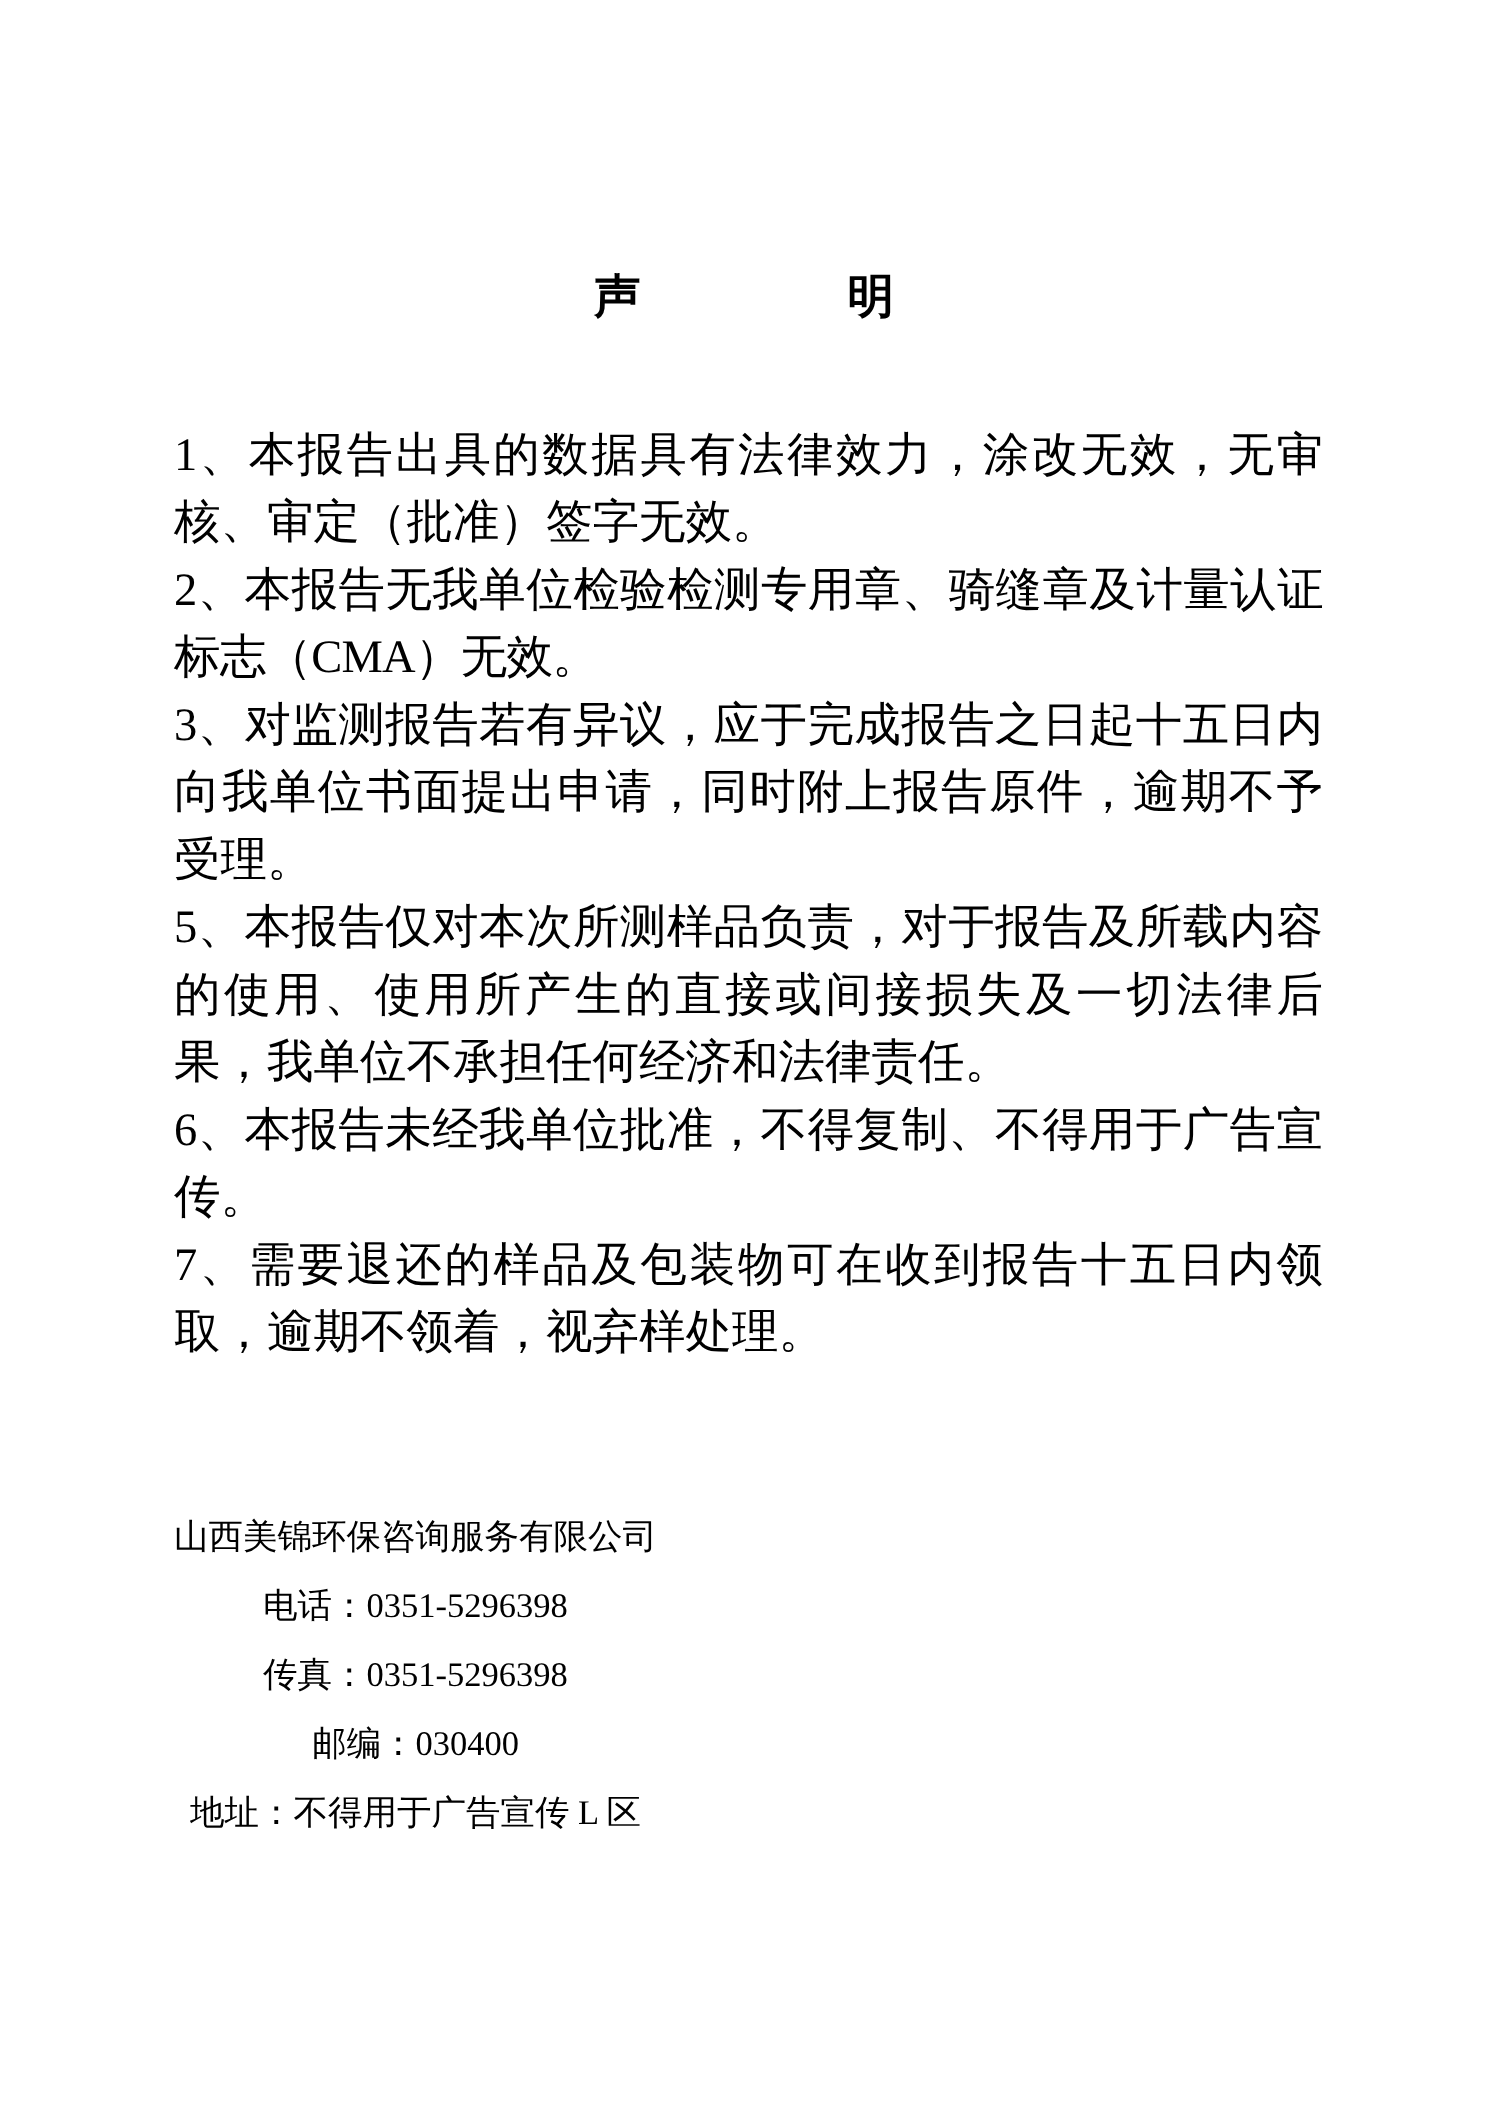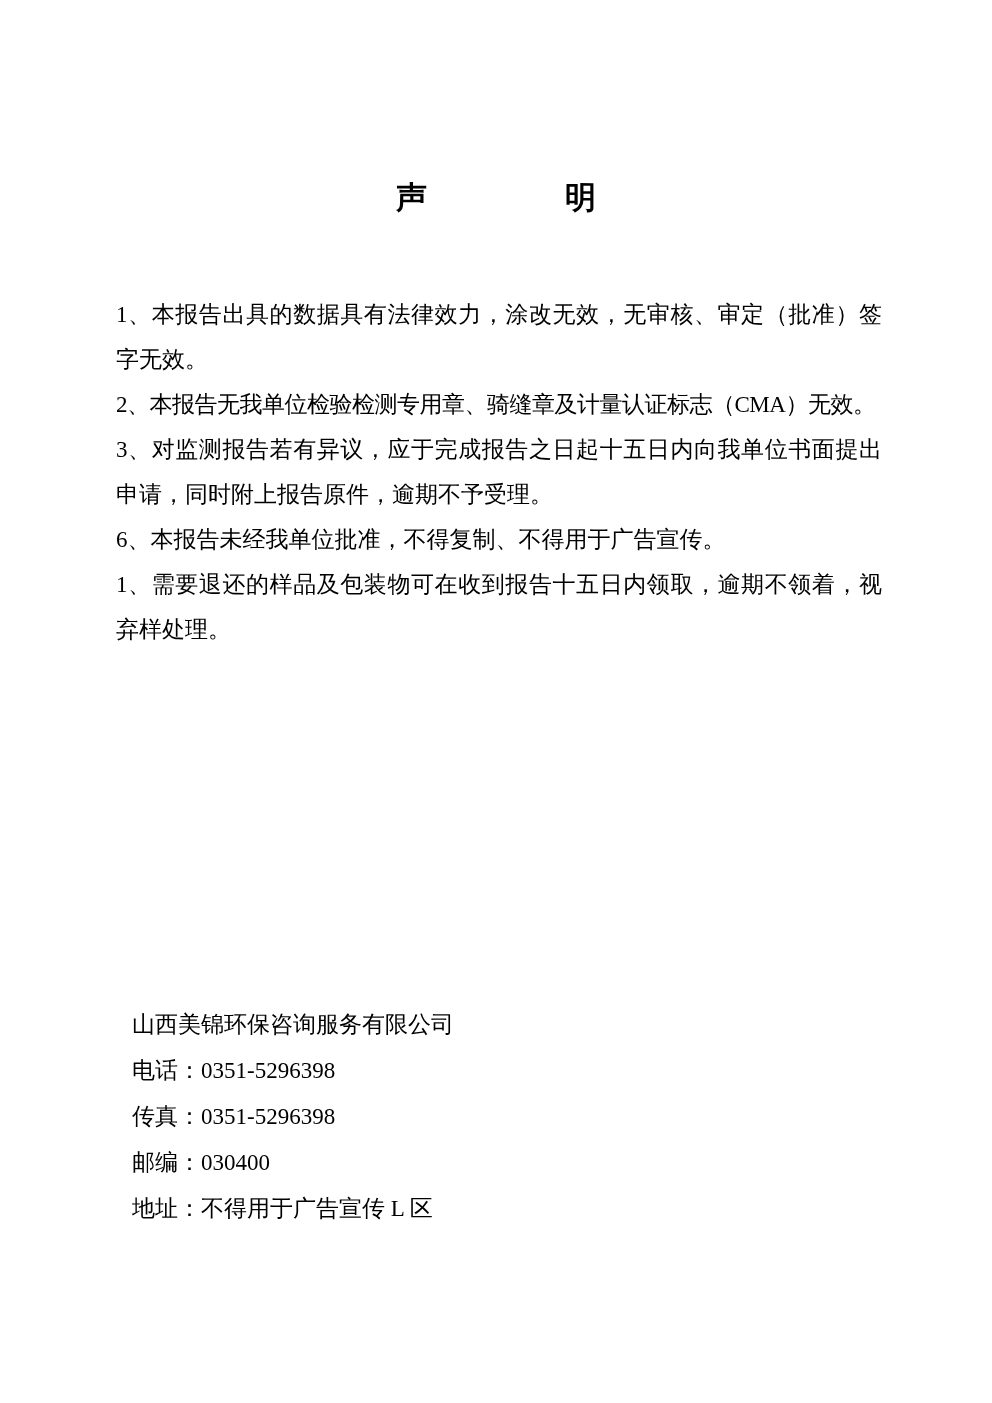--- a/index.html
+++ b/index.html
@@ -24,39 +24,40 @@
     display: flex;
     justify-content: center;
     column-gap: 138px;
     font-size: 31px;
     line-height: 38px;
     font-weight: bold;
   }
   .statements {
     position: absolute;
     left: 116px;
-    top: 292px;
+    top: 280px;
     width: 766px;
-    font-size: 23px;
+    font-size: 31px;
     line-height: 45px;
     text-align: justify;
     text-justify: inter-ideograph;
   }
   .statements p {
     margin: 0;
   }
   .statements p.squeeze {
     letter-spacing: -0.5px;
   }
   .contact {
     position: absolute;
-    left: 132px;
+    left: 116px;
     top: 1002px;
     font-size: 23px;
     line-height: 46px;
+    text-align: center;
   }
   .contact p {
     margin: 0;
   }
   .contact .value {
     font-weight: normal;
   }
   .contact .value.regular {
     font-weight: normal;
   }
@@ -68,22 +69,23 @@
 
   <h1 class="doc-title">
     <span>声</span>
     <span>明</span>
   </h1>
 
   <div class="statements">
     <p>1、本报告出具的数据具有法律效力，涂改无效，无审核、审定（批准）签字无效。</p>
     <p class="squeeze">2、本报告无我单位检验检测专用章、骑缝章及计量认证标志（CMA）无效。</p>
     <p>3、对监测报告若有异议，应于完成报告之日起十五日内向我单位书面提出申请，同时附上报告原件，逾期不予受理。</p>
+    <p>5、本报告仅对本次所测样品负责，对于报告及所载内容的使用、使用所产生的直接或间接损失及一切法律后果，我单位不承担任何经济和法律责任。</p>
     <p>6、本报告未经我单位批准，不得复制、不得用于广告宣传。</p>
-    <p>1、需要退还的样品及包装物可在收到报告十五日内领取，逾期不领着，视弃样处理。</p>
+    <p>7、需要退还的样品及包装物可在收到报告十五日内领取，逾期不领着，视弃样处理。</p>
   </div>
 
   <div class="contact">
     <p>山西美锦环保咨询服务有限公司</p>
     <p><span class="label">电话：</span><span class="value">0351-5296398</span></p>
     <p><span class="label">传真：</span><span class="value">0351-5296398</span></p>
     <p><span class="label">邮编：</span><span class="value">030400</span></p>
     <p><span class="label">地址：</span><span class="value regular">不得用于广告宣传 L 区</span></p>
   </div>
 

